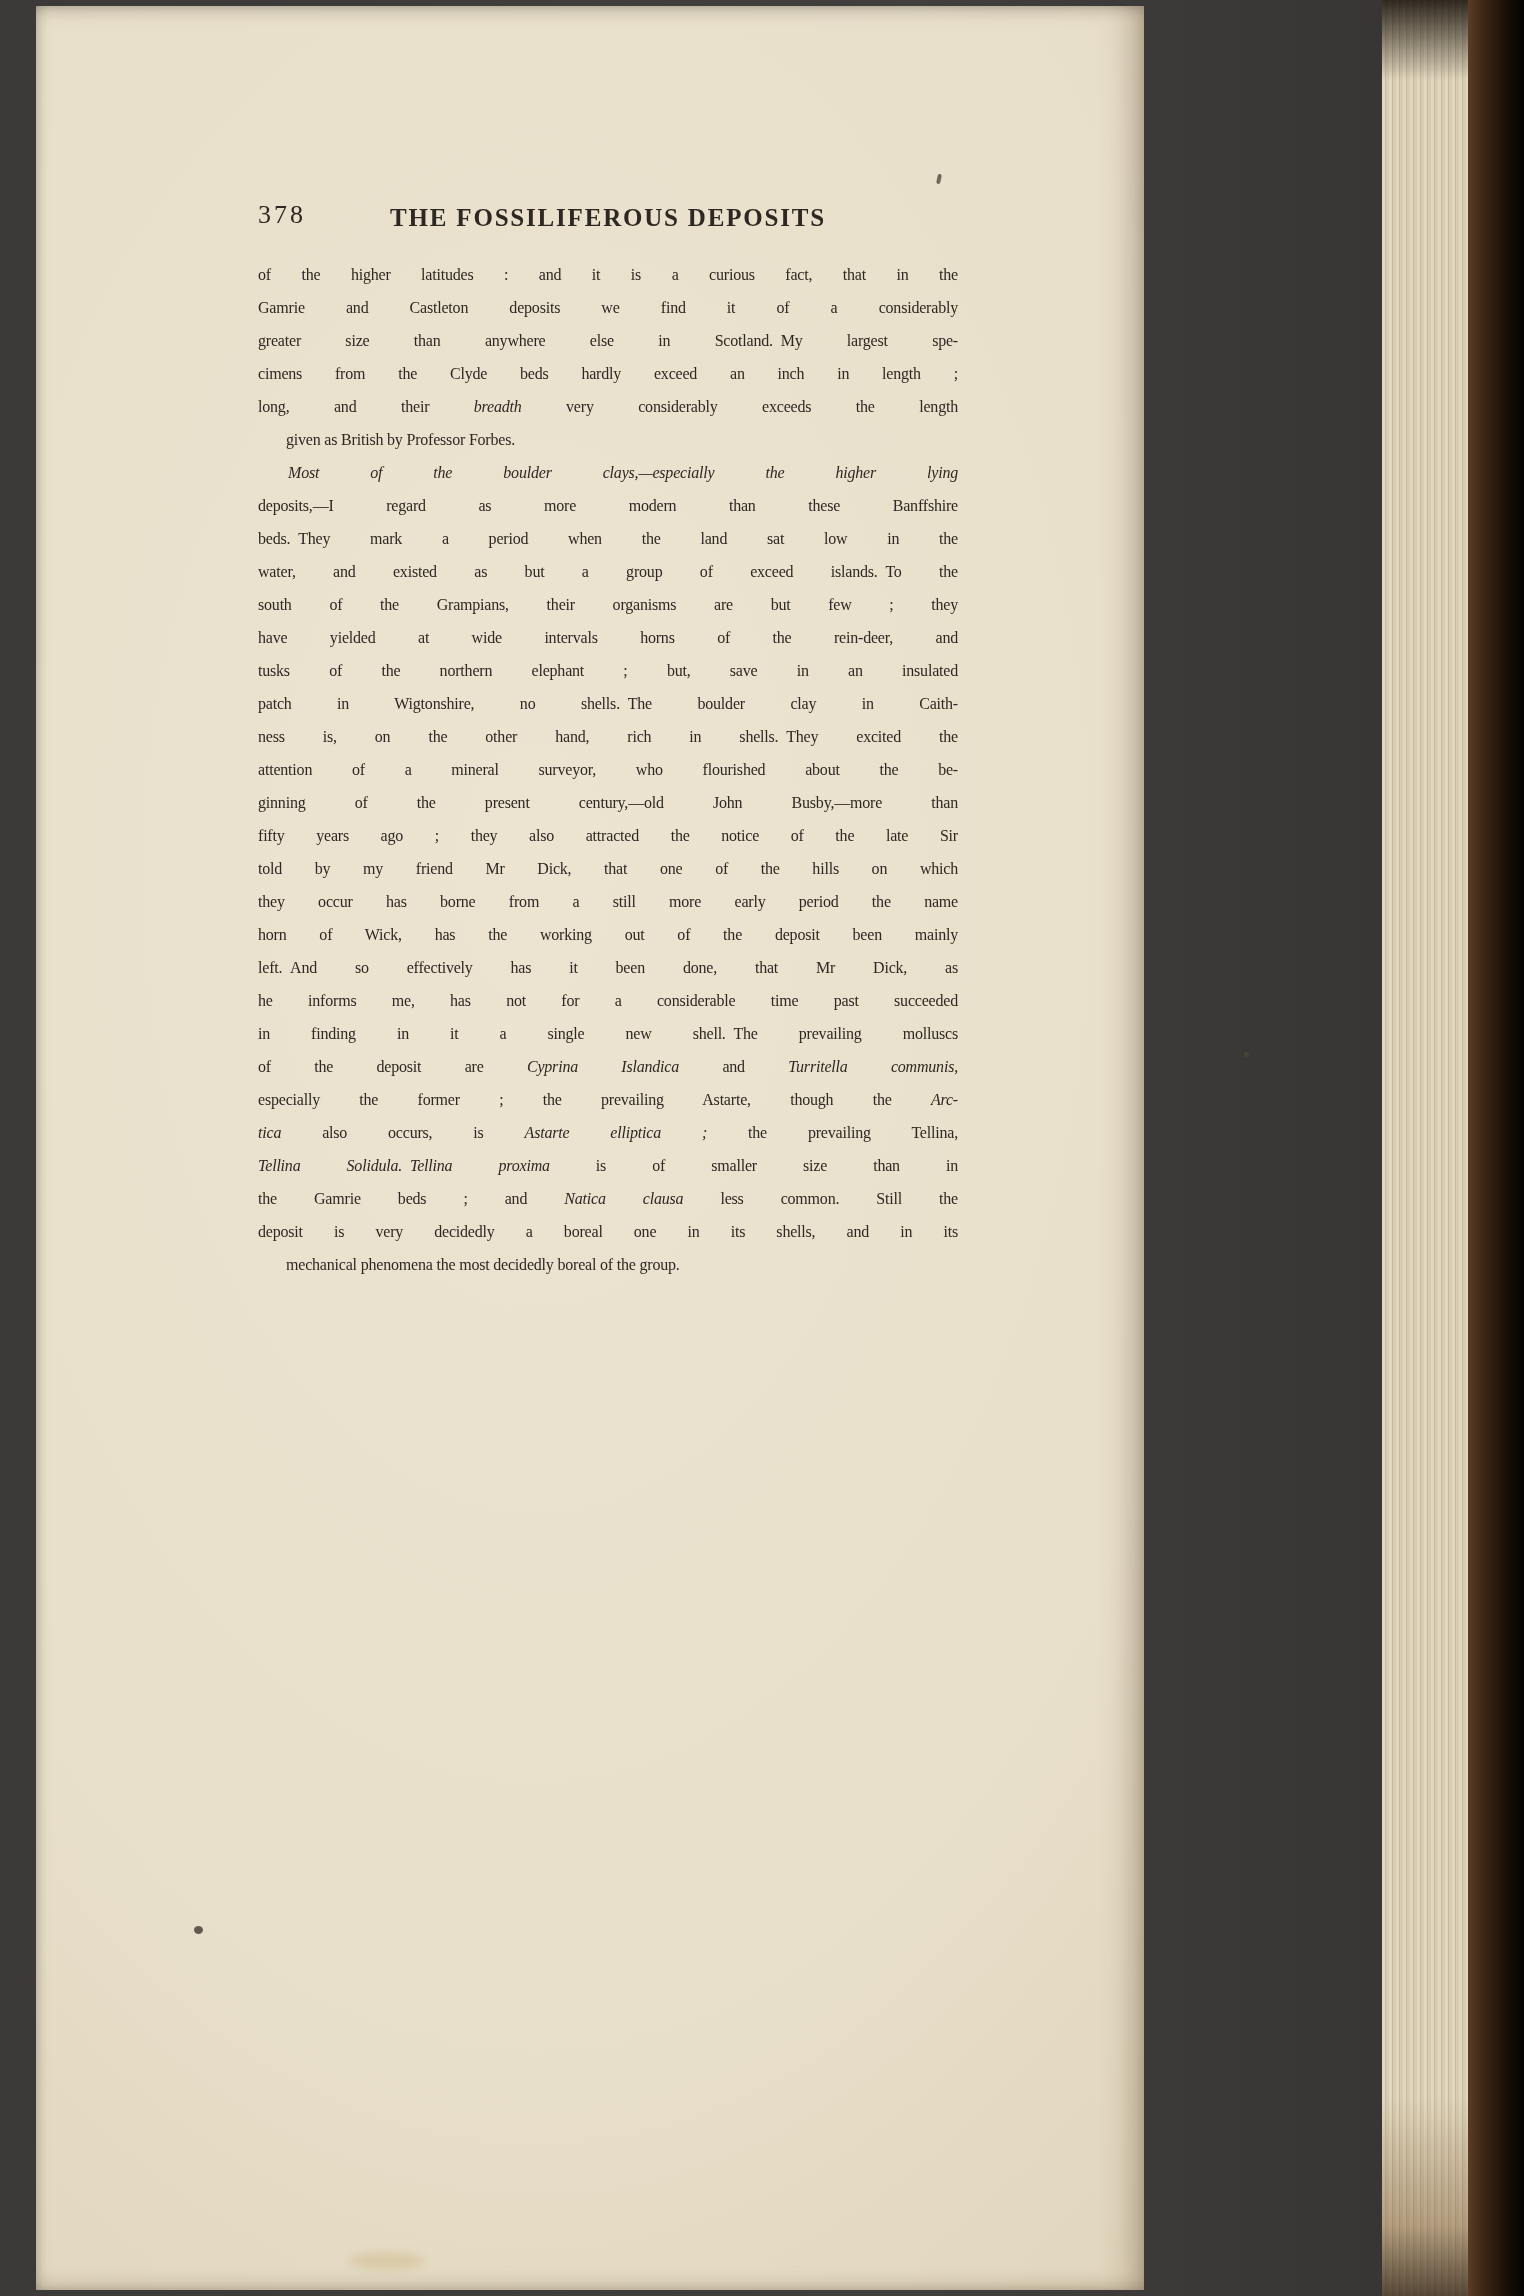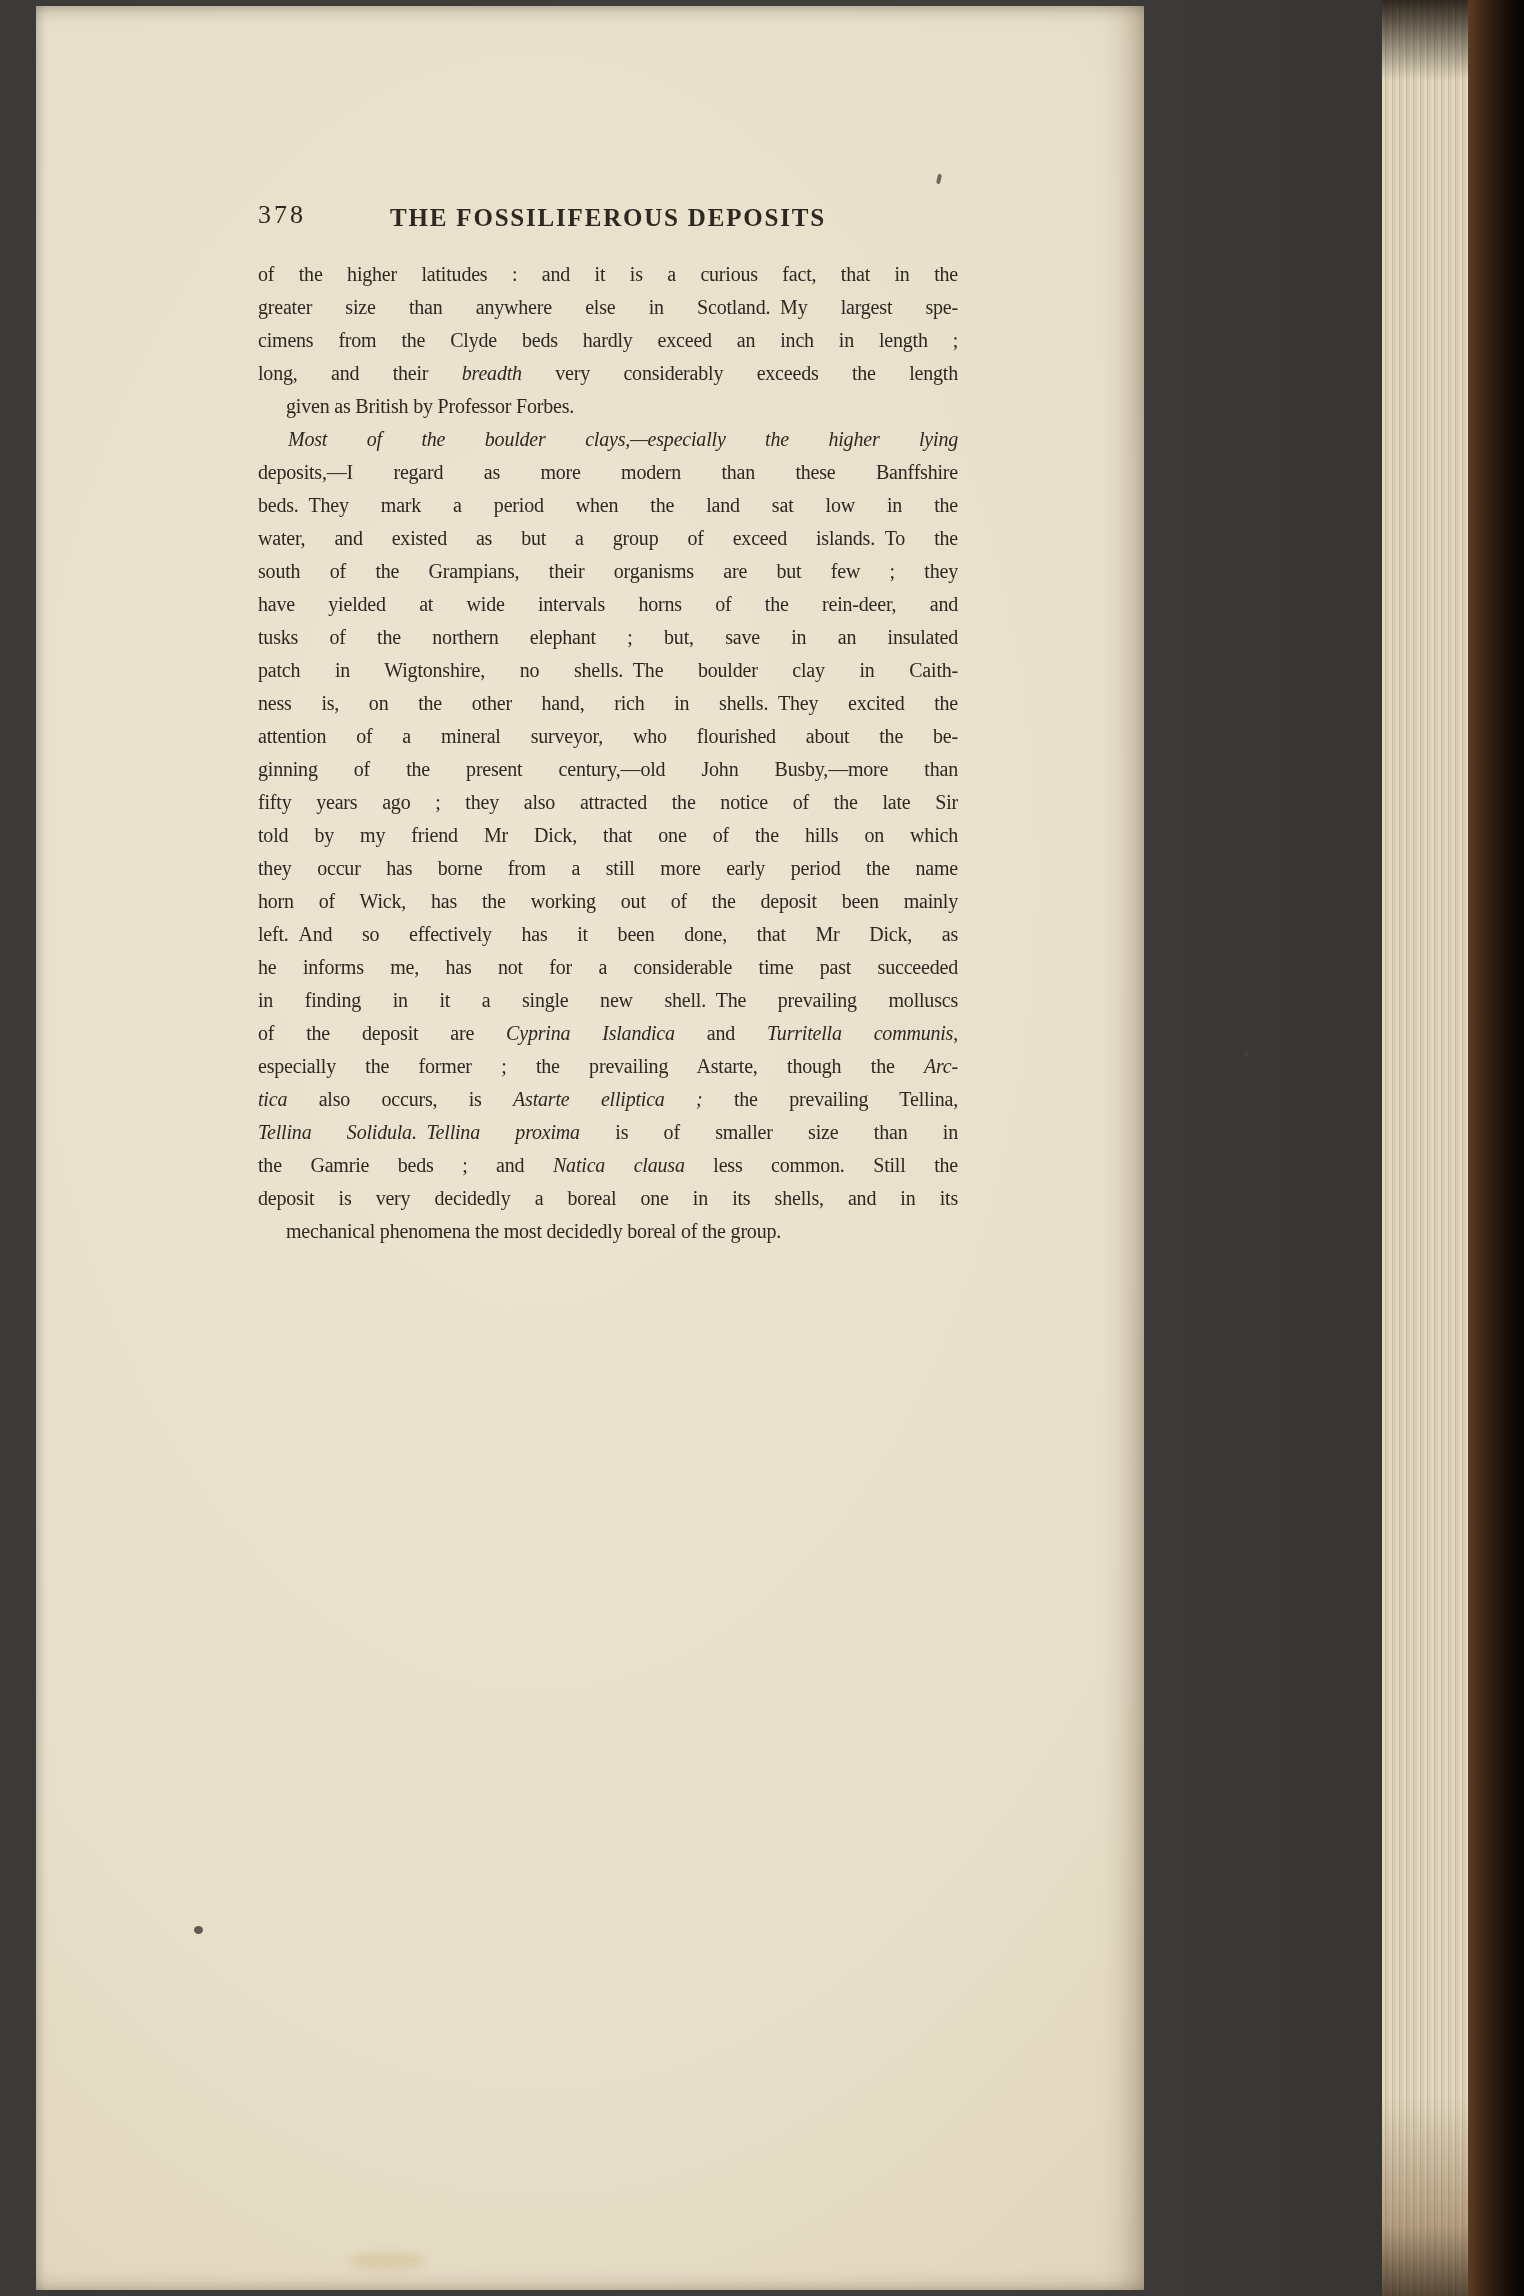--- a/index.html
+++ b/index.html
@@ -41,21 +41,21 @@
   .header-row { position:relative; height:36px; margin-bottom:24px; }
   .page-number {
     position:absolute; left:0; top:2px;
     font-size:26px; letter-spacing:3px;
   }
   .running-head {
     position:absolute; left:0; right:0; top:6px; text-align:center;
     font-size:25px; font-weight:700; letter-spacing:1.8px;
   }
   .para .line {
-    font-size:20px; line-height:33px; letter-spacing:-0.2px;
+    font-size:16px; line-height:33px; letter-spacing:-0.2px;
     text-align:justify; text-align-last:justify;
   }
   .para .line.last { text-align-last:left;margin-left:28px; }
   .para .line.indent { text-indent:30px;font-style:italic; }
   .speck { position:absolute; border-radius:50%; }
   .speck.dot   { left:158px; top:1920px; width:9px; height:8px; background:#49433b; opacity:.85; }
   .speck.stain { left:312px; top:2246px; width:78px; height:18px; background:rgba(192,160,92,.28); filter:blur(4px); }
   .speck.mark  { left:901px; top:168px; width:4px; height:10px; border-radius:2px; background:#4e4840; transform:rotate(12deg); opacity:.8; }
   .speck.fleck { left:1208px; top:1046px; width:5px; height:5px; background:rgba(90,75,55,.5); }
 </style>
@@ -65,20 +65,21 @@
 <div class="scan">
   <div class="paper">
     <div class="textblock">
       <div class="header-row">
         <span class="page-number">378</span>
         <span class="running-head">THE FOSSILIFEROUS DEPOSITS</span>
       </div>
       <div>
           <div class="para">
             <div class="line"><span>of the higher latitudes : and it is a curious fact, that in the</span></div>
+            <div class="line"><span>Gamrie and Castleton deposits we find it of a considerably</span></div>
             <div class="line"><span>greater size than anywhere else in Scotland. My largest spe-</span></div>
             <div class="line"><span>cimens from the Clyde beds hardly exceed an inch in length ;</span></div>
             <div class="line"><span>long, and their </span><i>breadth</i><span> very considerably exceeds the length</span></div>
             <div class="line last"><span>given as British by Professor Forbes.</span></div>
           </div>
           <div class="para">
             <div class="line indent"><span>Most of the boulder clays,—especially the higher lying</span></div>
             <div class="line"><span>deposits,—I regard as more modern than these Banffshire</span></div>
             <div class="line"><span>beds. They mark a period when the land sat low in the</span></div>
             <div class="line"><span>water, and existed as but a group of exceed islands. To the</span></div>

